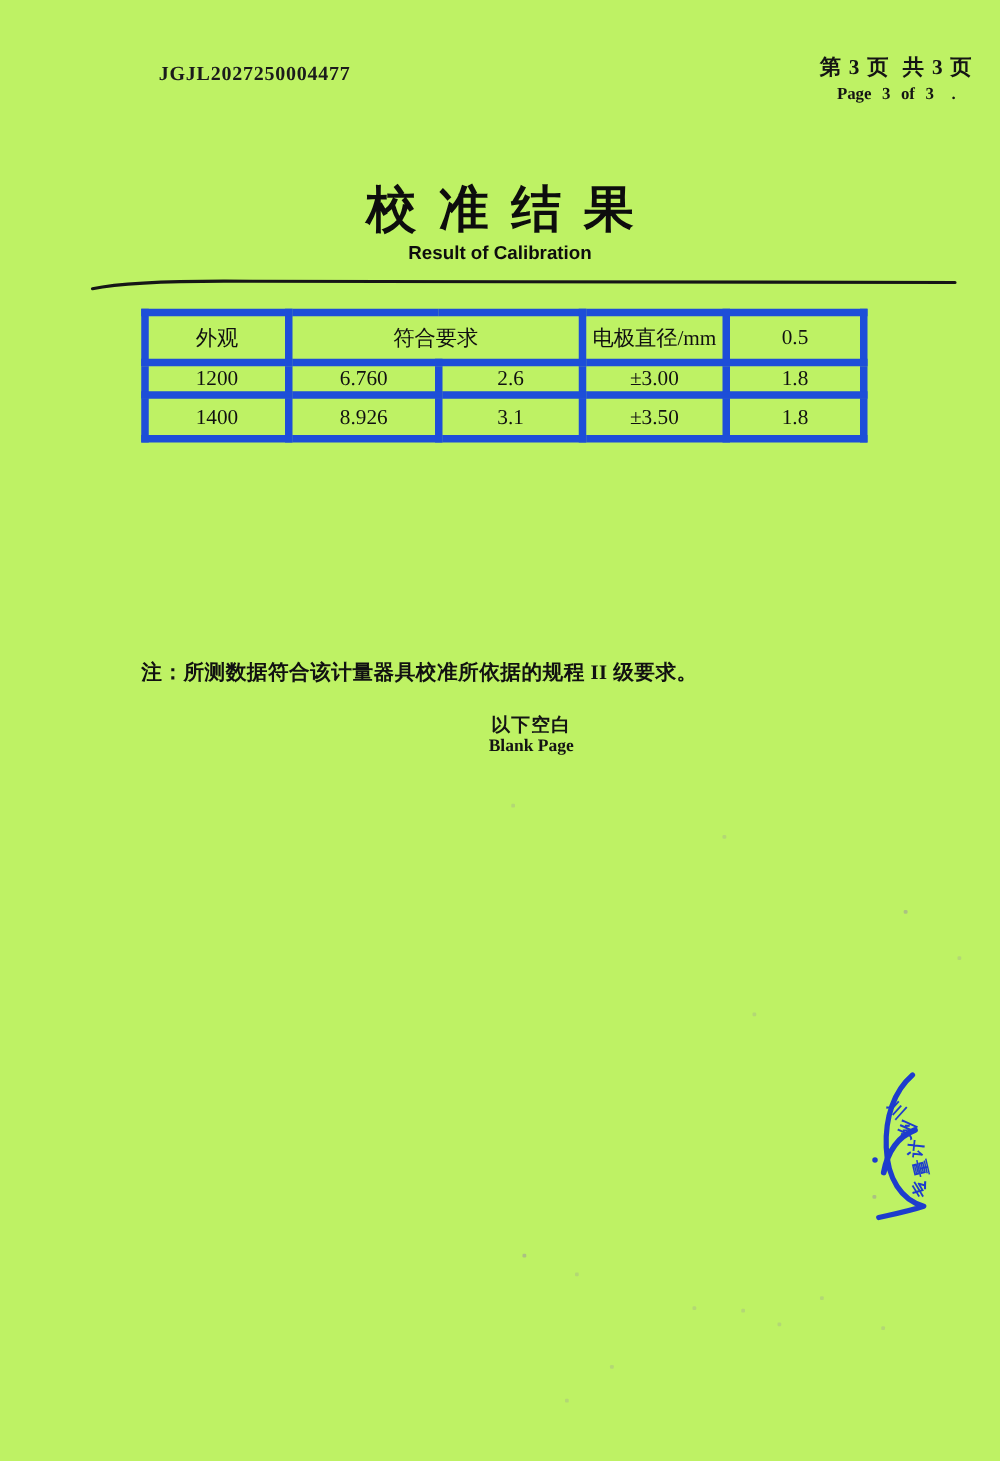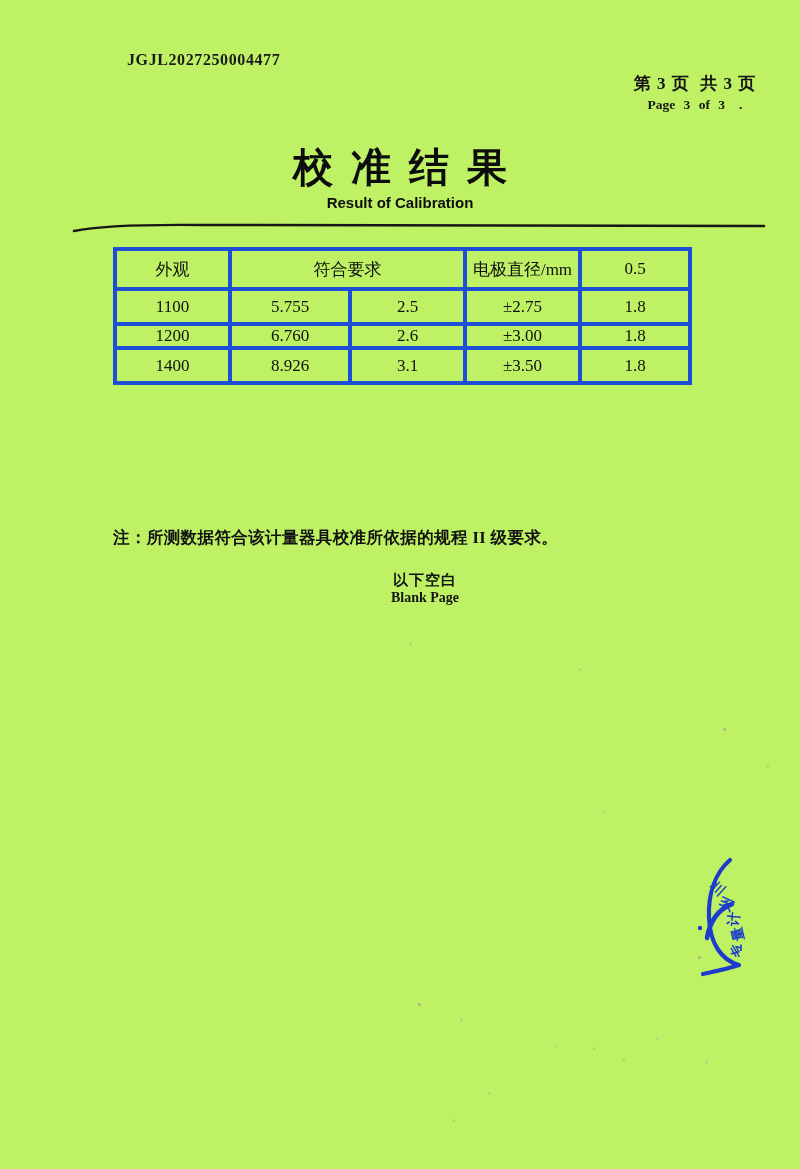--- a/index.html
+++ b/index.html
@@ -14,21 +14,21 @@
     background:#bef264;overflow:hidden;
   }
   .pre{white-space:pre;}
 
   
   .cert-no{
     position:absolute;left:127px;top:51px;
     font-size:16px;letter-spacing:.6px;font-weight:600;color:#1b1b1b;
   }
   .pagination{
-    position:absolute;left:620px;top:42px;width:150px;text-align:center;margin-top:30px;
+    position:absolute;left:642px;top:42px;width:150px;text-align:center;
   }
   .pagination .cn{font-size:17px;font-weight:700;letter-spacing:1px;}
   .pagination .en{font-size:13.5px;font-weight:700;word-spacing:5px;margin-top:2px;}
   .pagination .dot{margin-left:14px;}
 
   
   .title-cn{
     position:absolute;left:0;top:140px;width:800px;text-align:center;
     font-size:40px;font-weight:700;letter-spacing:18px;padding-left:18px;box-sizing:border-box;
     color:#0d0d0d;
@@ -40,21 +40,21 @@
   }
   .divider{position:absolute;left:72px;top:220px;}
 
   
   .cal-table-wrap{position:absolute;left:113px;top:247px;}
   table.cal{
     border-collapse:collapse;table-layout:fixed;width:575px;
     border:3px solid #1b1b1b;
   }
   table.cal td{
-    border:4px solid #1d4ed8;
+    border:6px solid #1d4ed8;
     text-align:center;vertical-align:middle;
     font-size:17px;padding:0;color:#101010;
   }
   td.small{font-size:16px;line-height:1.25;}
   td.small .line2{font-size:15.5px;}
   .ital{font-style:italic;}
   .sp{margin-left:3px;}
 
   
   .note{
@@ -112,27 +112,20 @@
         <col style="width:115px">
           <col style="width:110px">
       </colgroup>
       <tbody>
           <tr style="height:40px">
         <td>外观</td>
         <td colspan="2">符合要求</td>
         <td>电极直径/mm</td>
         <td>0.5</td>
       </tr>
-      <tr style="height:35px">
-        <td>1100</td>
-        <td>5.755</td>
-        <td>2.5</td>
-        <td>±2.75</td>
-        <td>1.8</td>
-      </tr>
       <tr style="height:19px">
         <td>1200</td>
         <td>6.760</td>
         <td>2.6</td>
         <td>±3.00</td>
         <td>1.8</td>
       </tr>
       <tr style="height:35px">
         <td>1400</td>
         <td>8.926</td>

